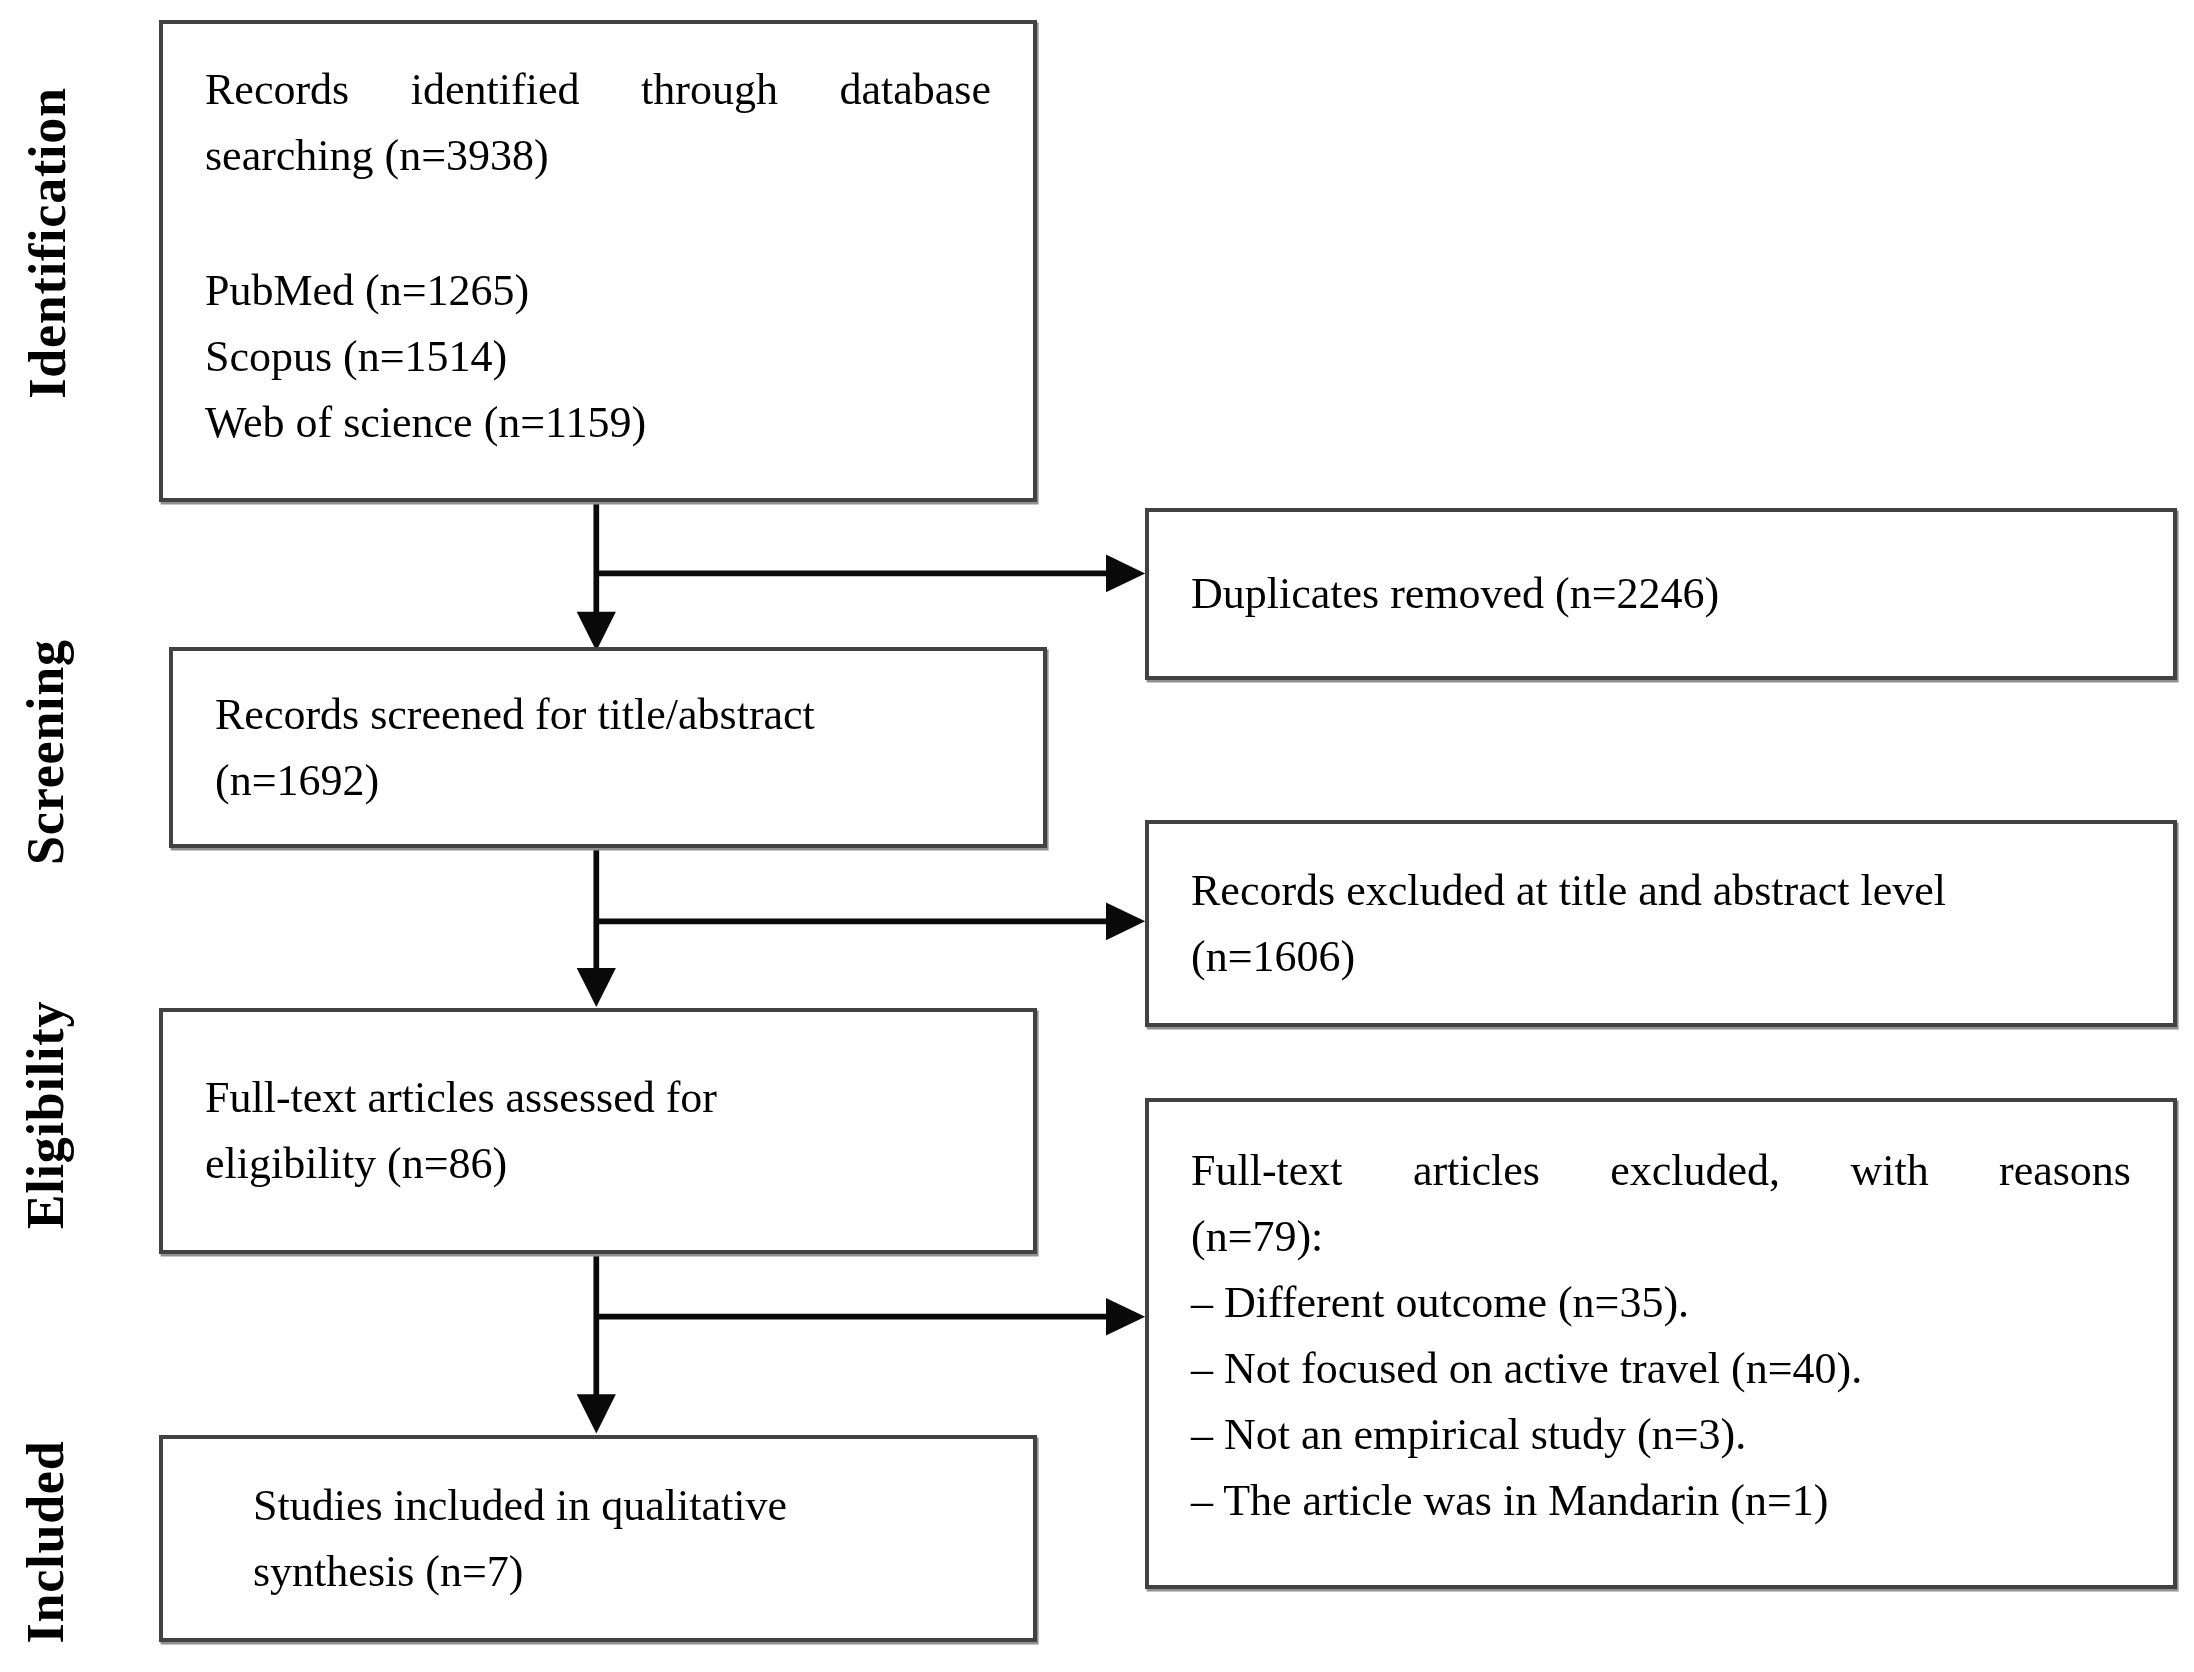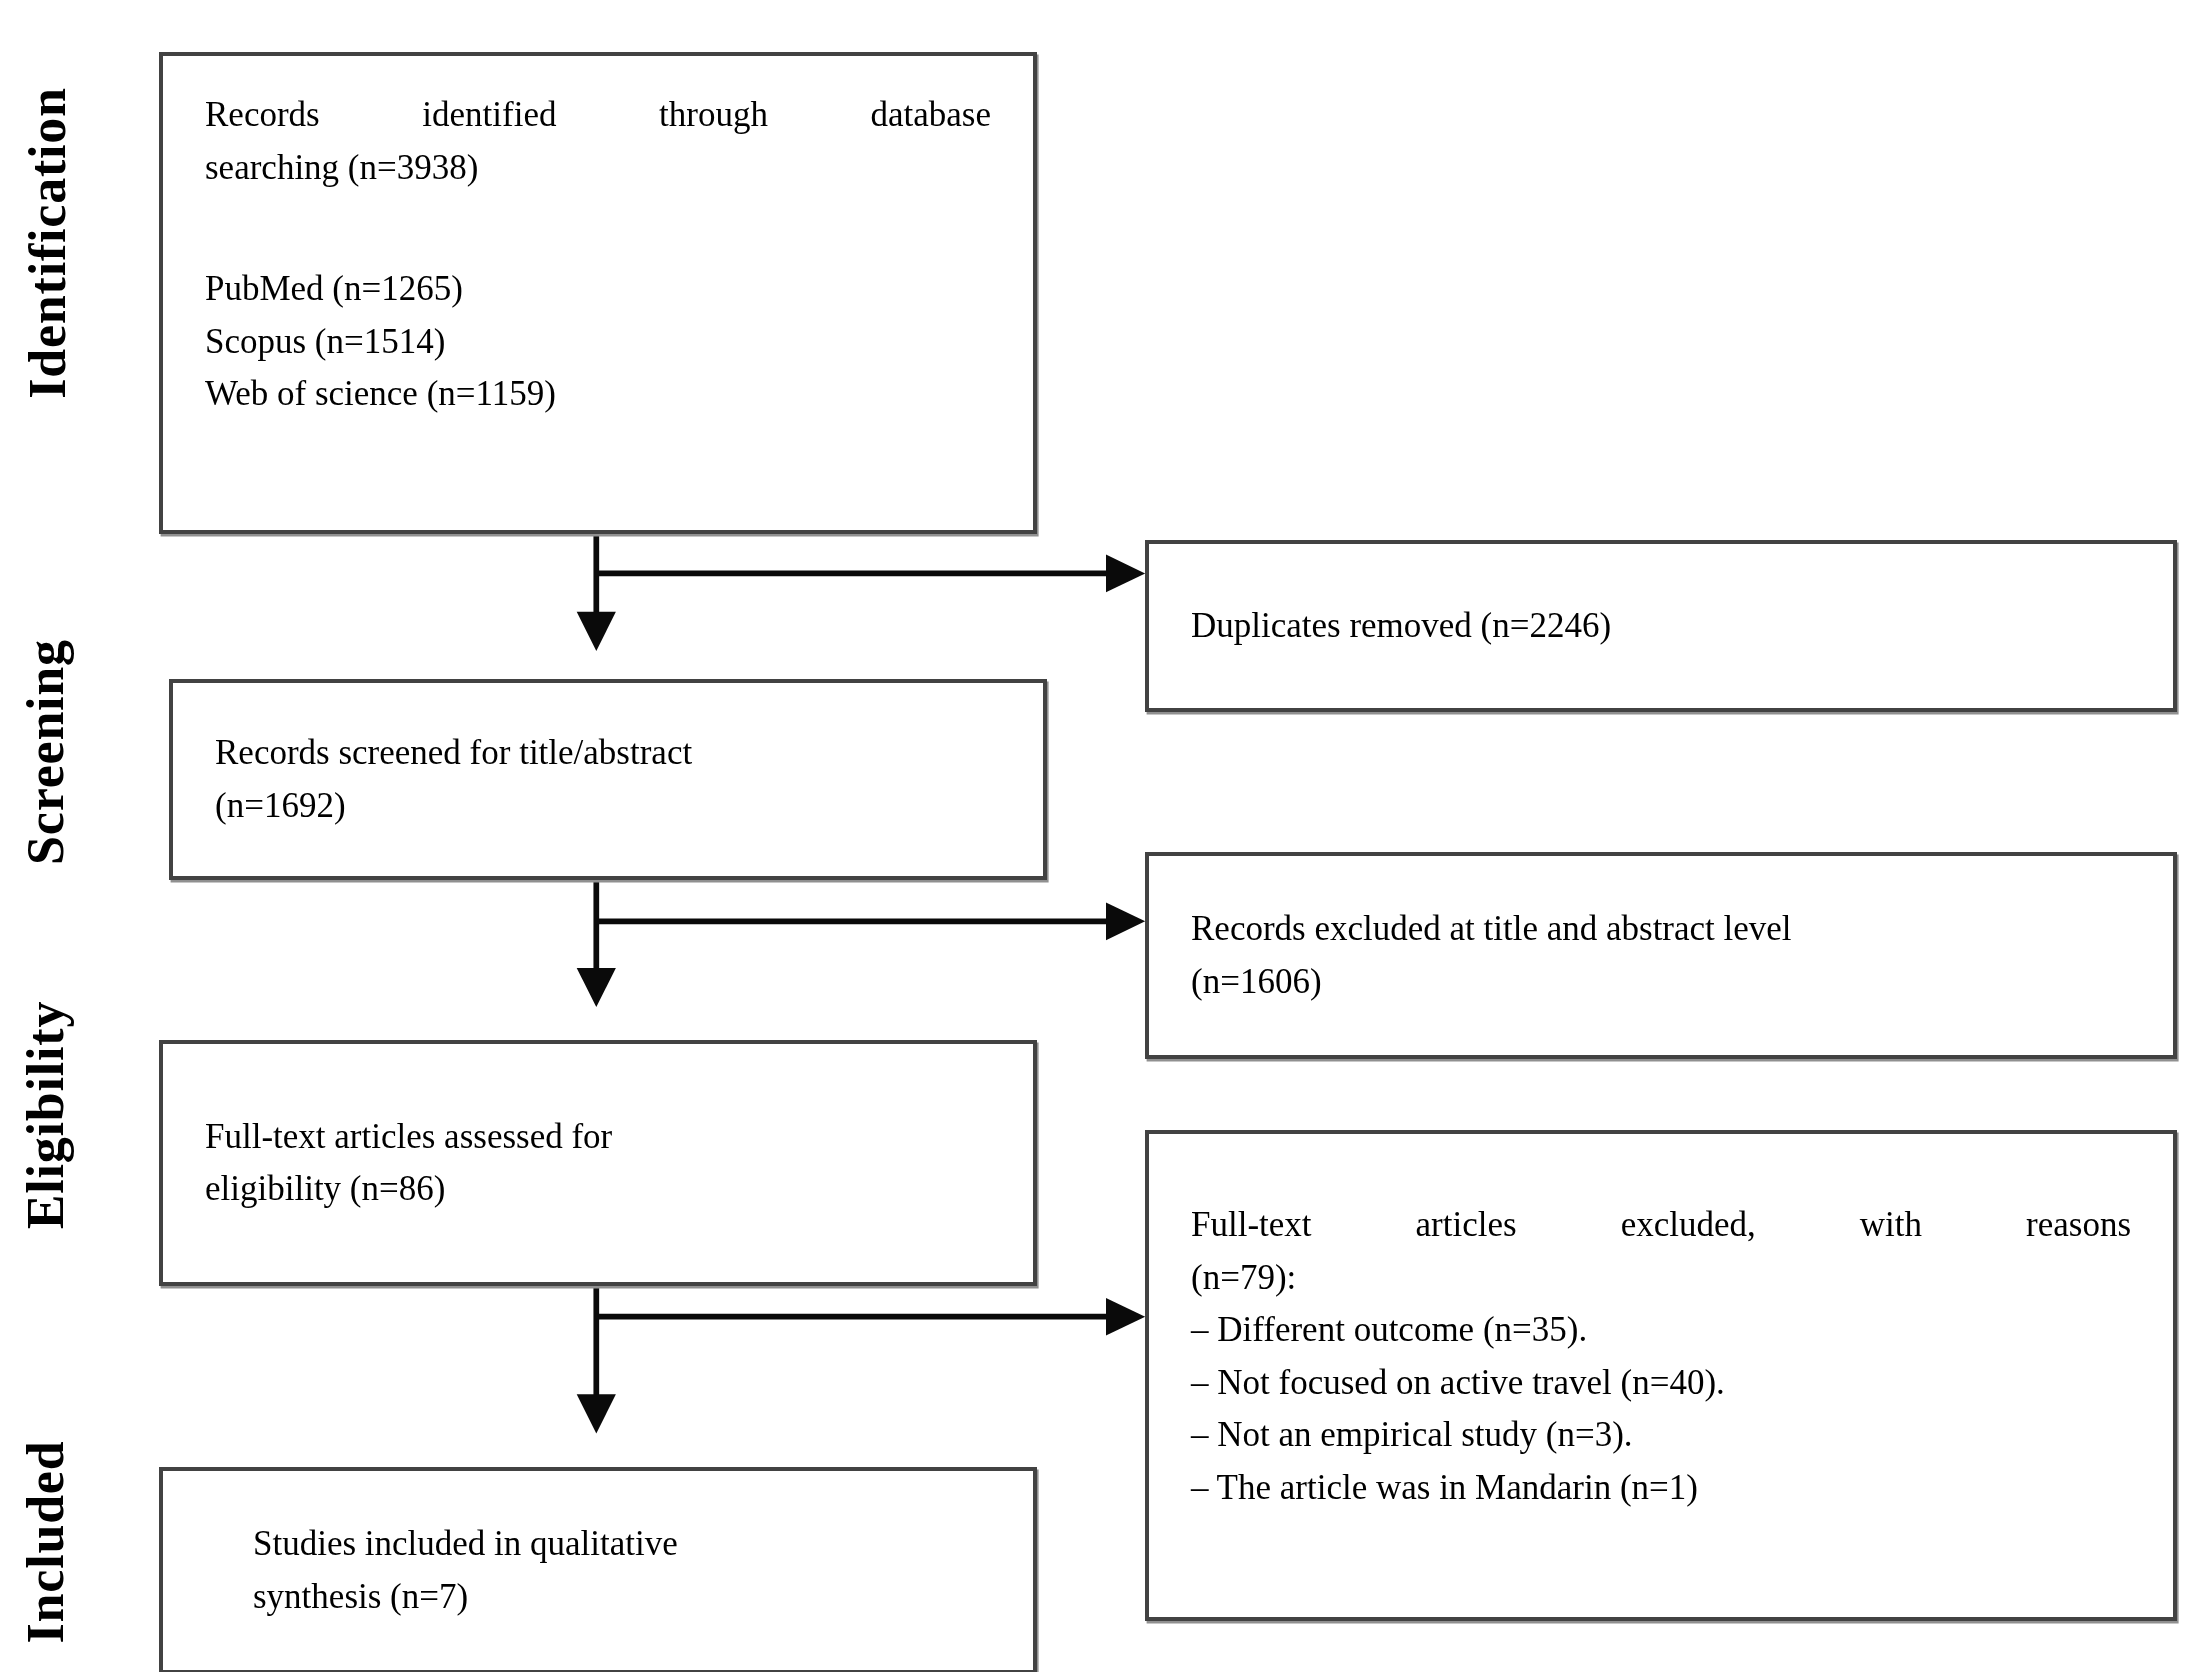--- a/index.html
+++ b/index.html
@@ -29,31 +29,30 @@
     letter-spacing:0.8px;
     white-space:nowrap;
   }
 
   .box{
     position:absolute;
     background:var(--background);
     border:4.9px solid var(--box-border);
     box-shadow:1.6px 2.5px 0 #909090;
     box-sizing:border-box;
-    font-size:35px;
+    font-size:44px;
     line-height:1.5;
-    margin-top:32px;
   }
   .box .inner{padding:0 42px;}
   .bline{text-align:left;}
   .bline.justify{text-align:justify;text-align-last:justify;}
   .vcenter{display:flex;flex-direction:column;justify-content:center;}
   #box-identified .inner{padding-top:33px;}
   #box-identified .source-group{margin-top:69px;}
-  #box-fulltext-excluded .inner{padding-top:65px;}
+  #box-fulltext-excluded .inner{padding-top:36px;}
 </style>
 </head>
 <body>
 
 <div class="canvas">
 
   <svg class="arrows" viewBox="0 0 2686 2047">
     <g>
       <line x1="730" y1="613" x2="730" y2="752"></line>
       <polygon points="730,797 706,749 754,749"></polygon>

